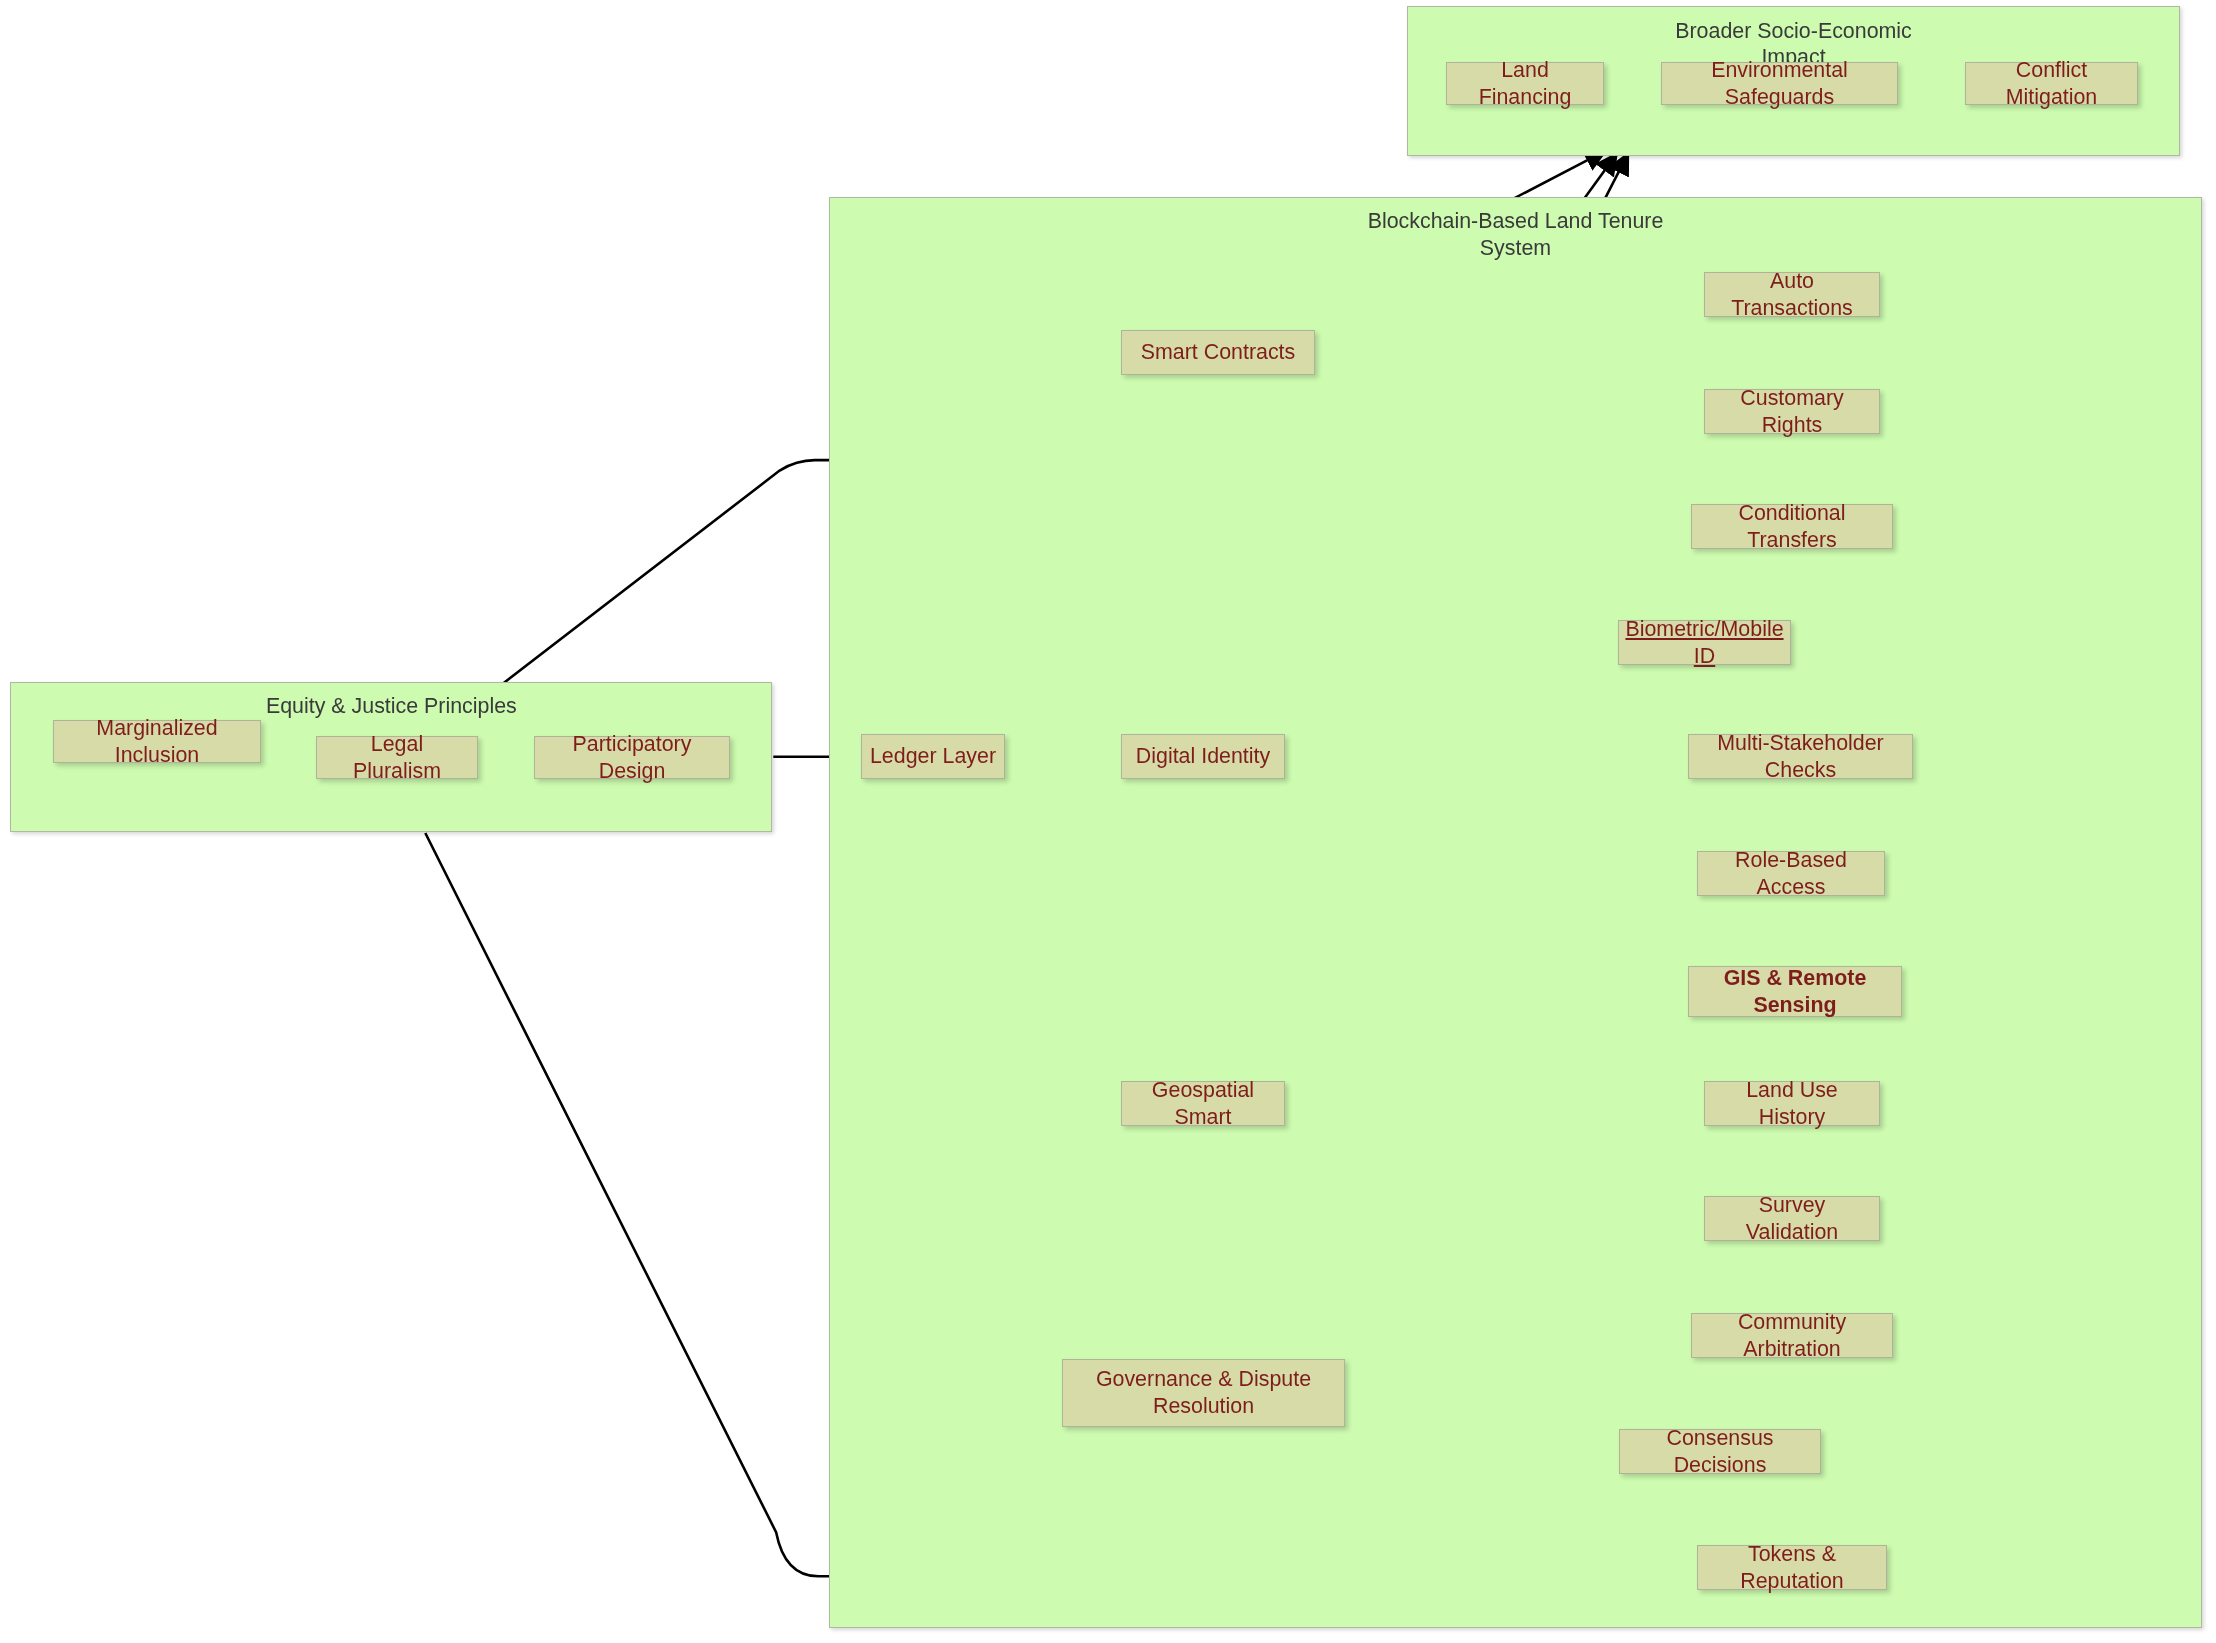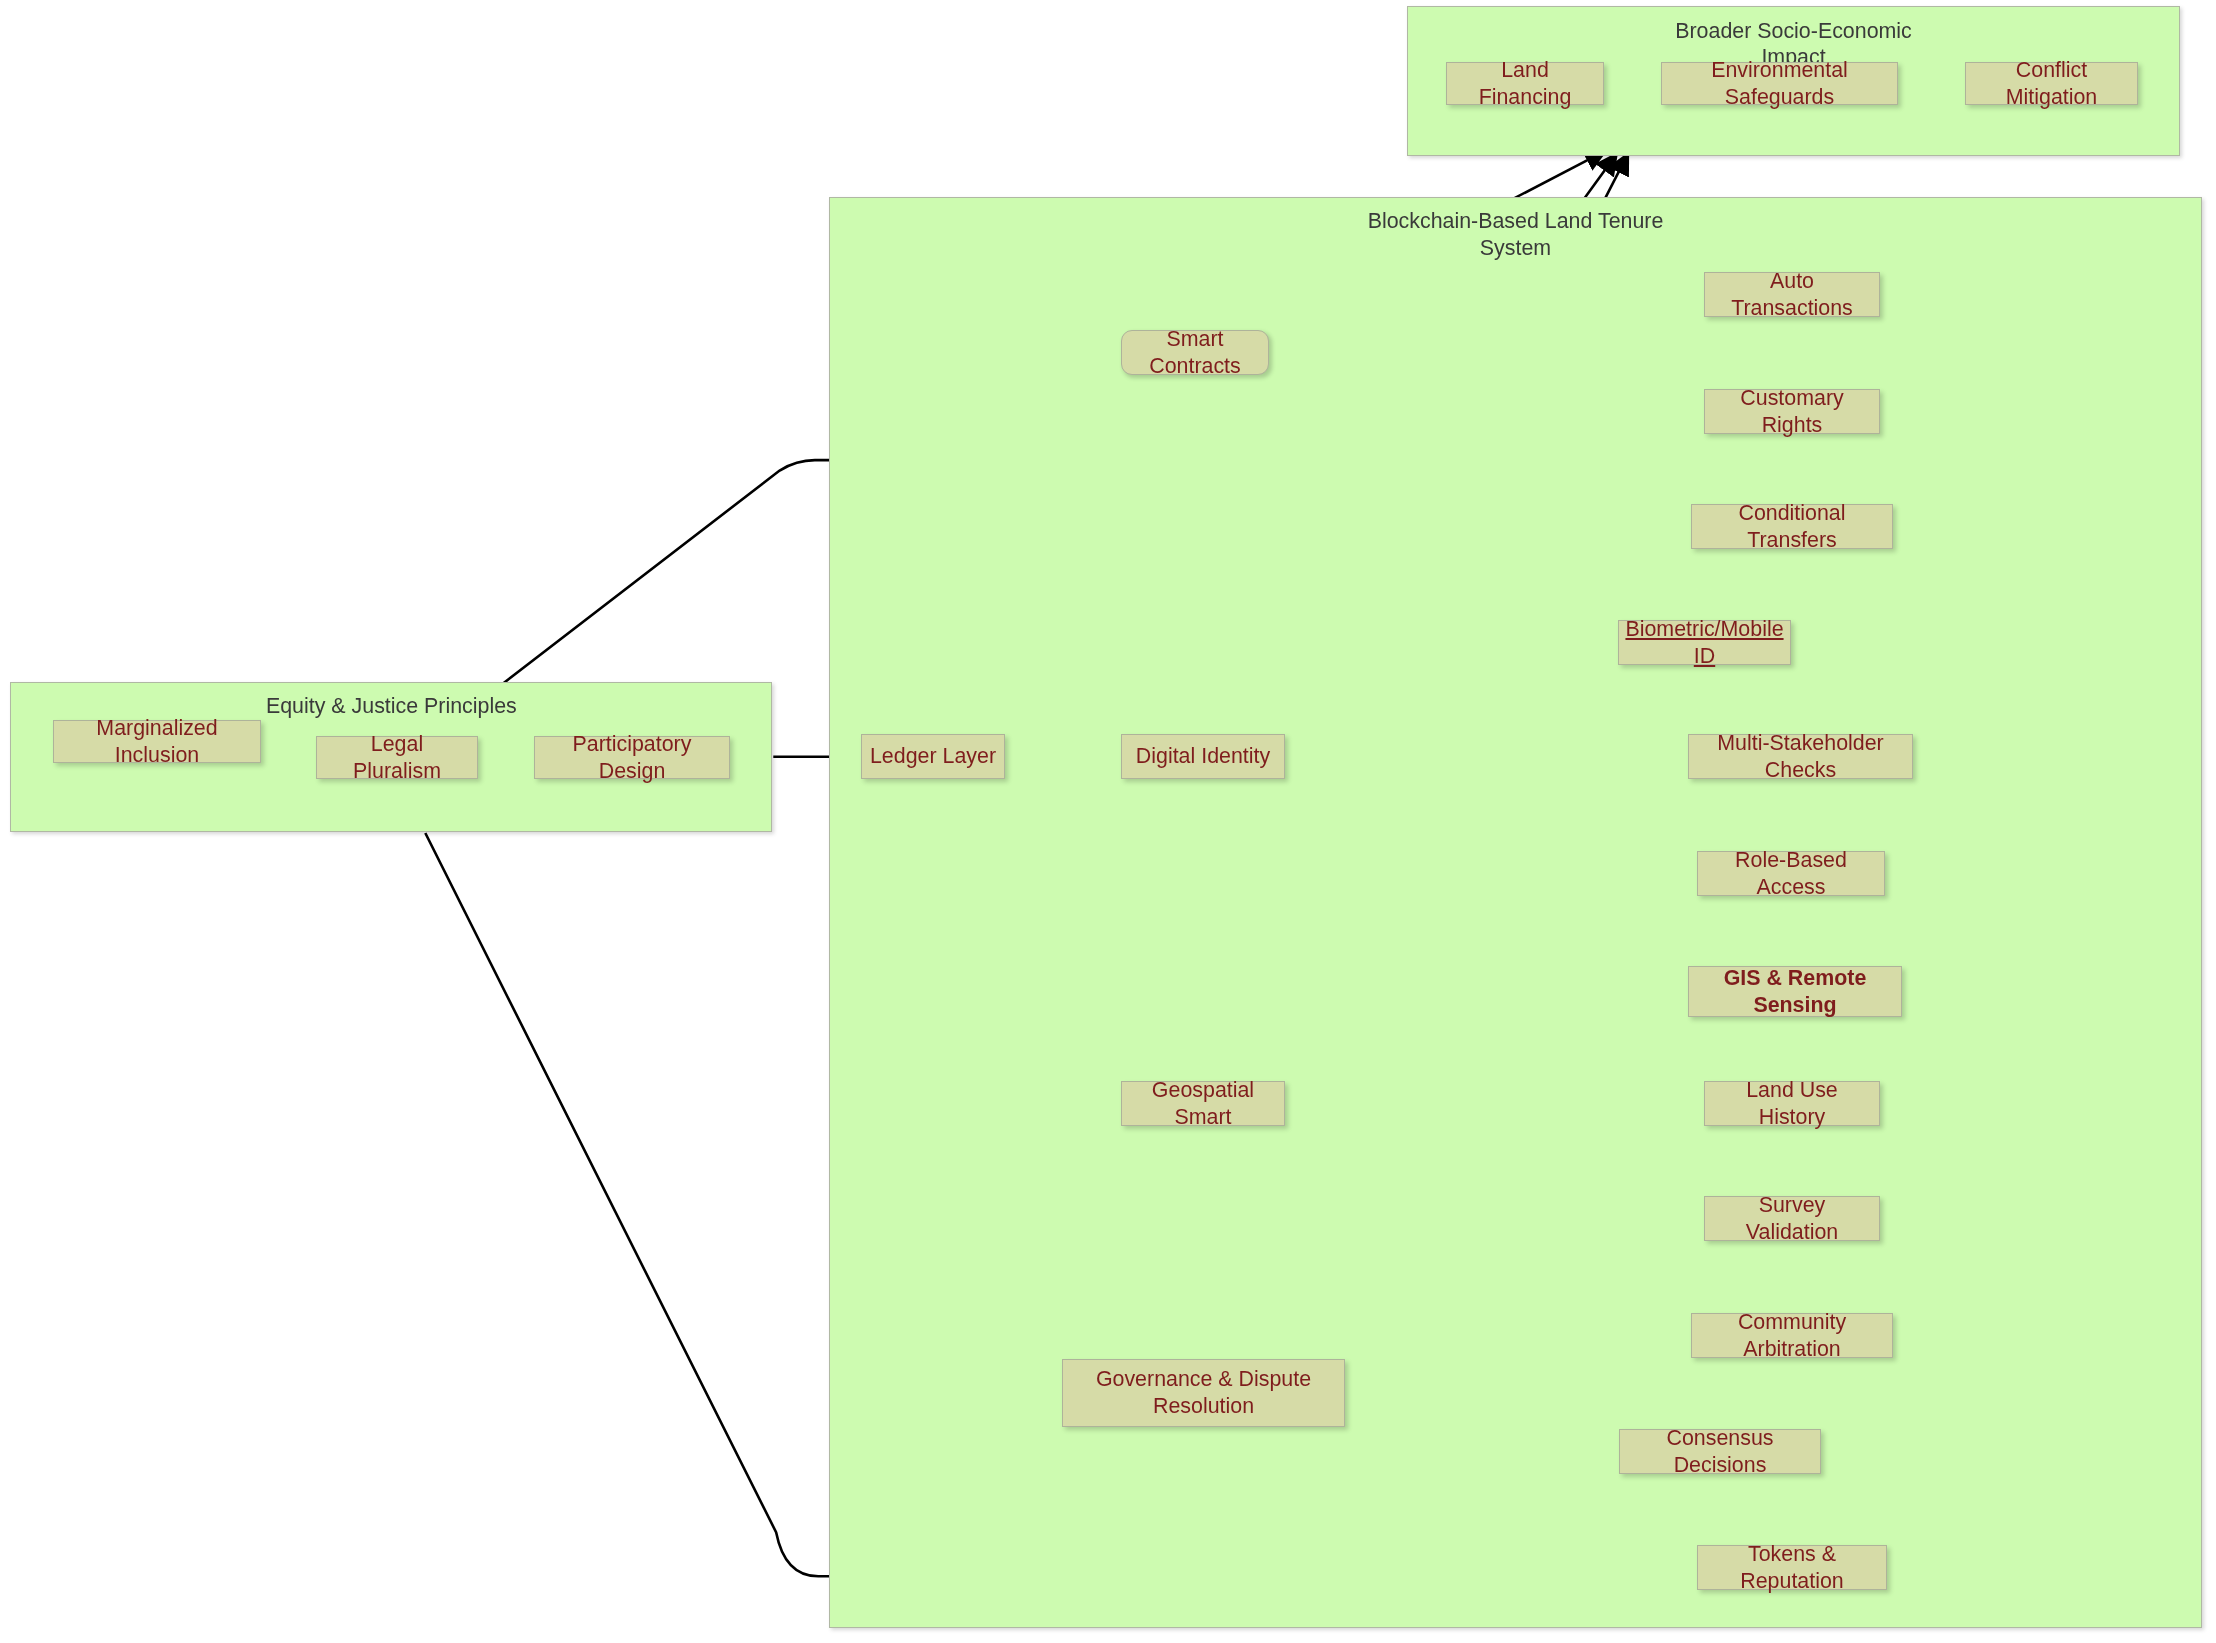--- a/index.html
+++ b/index.html
@@ -152,21 +152,21 @@
   <div class="node" style="left:316px; top:736px; width:162px; height:43px;">
     <span>Legal Pluralism</span>
   </div>
   <div class="node" style="left:534px; top:736px; width:196px; height:43px;">
     <span>Participatory Design</span>
   </div>
 
   <div class="node" style="left:861px; top:734px; width:144px; height:45px;">
     <span>Ledger Layer</span>
   </div>
-  <div class="node" style="left:1121px; top:330px; width:148px; height:45px;border-radius:11px;">
+  <div class="node" style="left:1121px; top:330px; width:194px; height:45px;">
     <span>Smart Contracts</span>
   </div>
   <div class="node" style="left:1121px; top:734px; width:164px; height:45px;">
     <span>Digital Identity</span>
   </div>
   <div class="node" style="left:1121px; top:1081px; width:164px; height:45px;">
     <span>Geospatial Smart</span>
   </div>
   <div class="node" style="left:1062px; top:1359px; width:283px; height:68px;">
     <span>Governance &amp; Dispute

